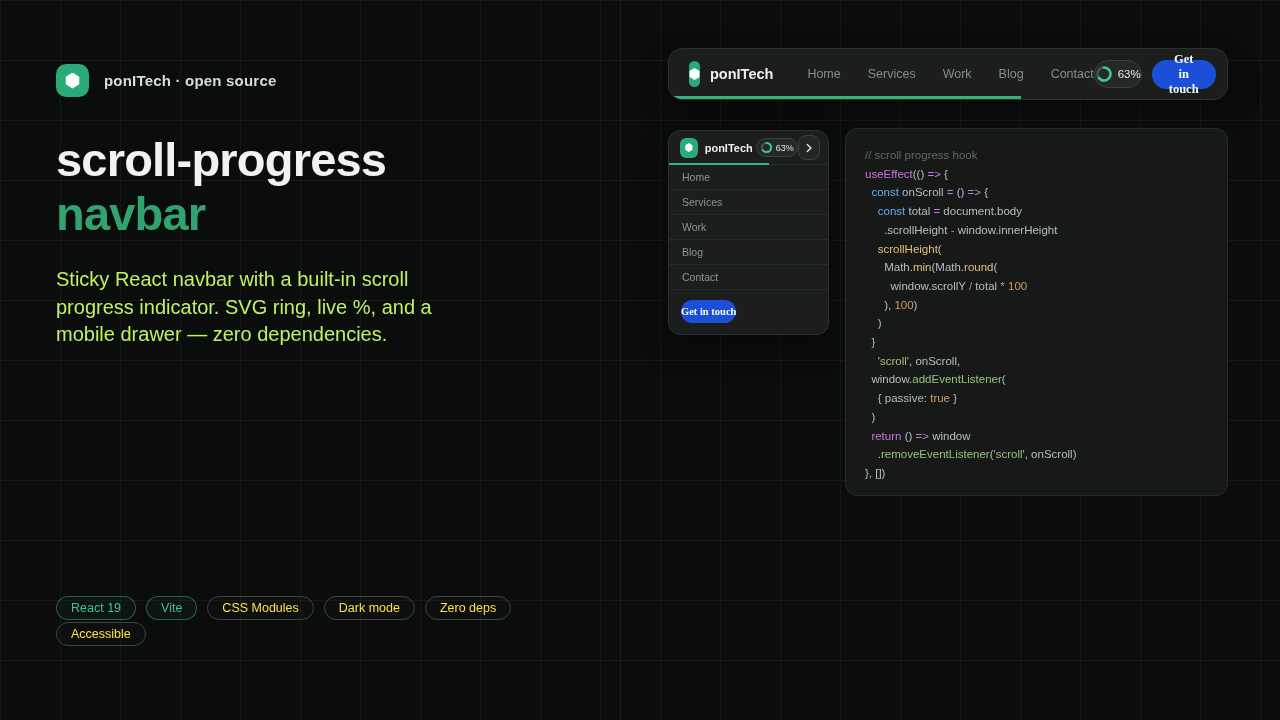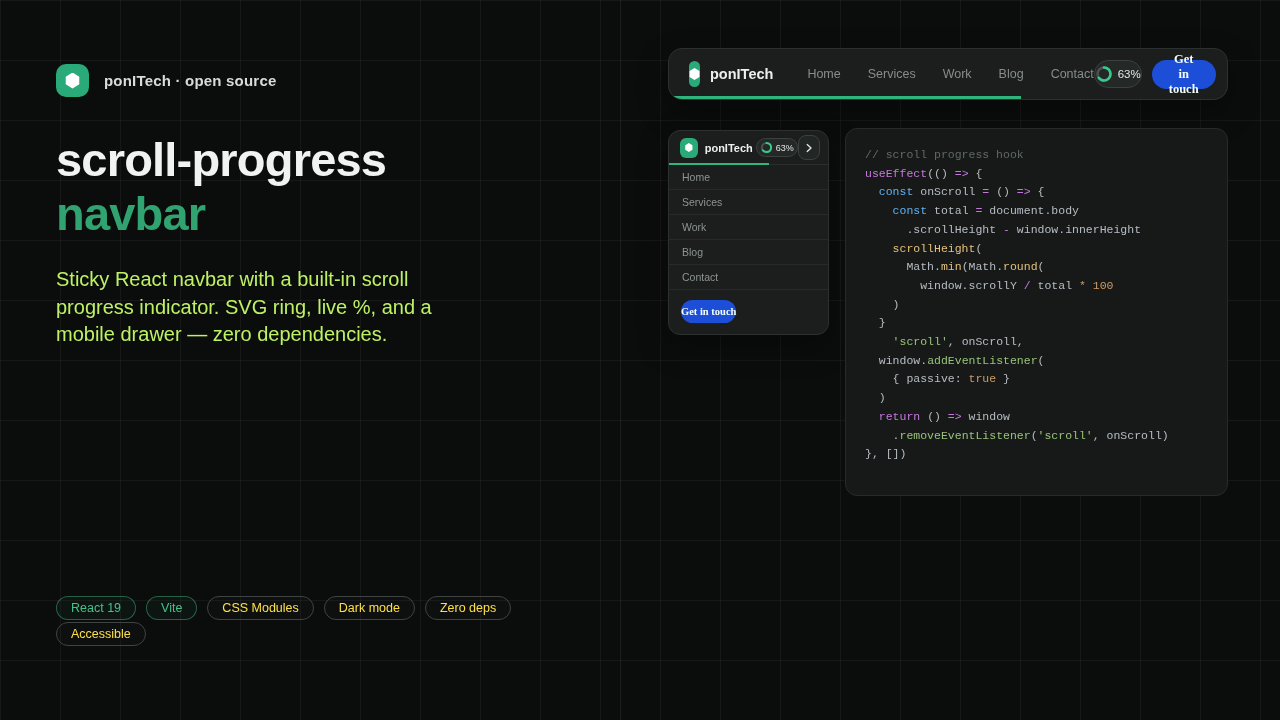--- a/index.html
+++ b/index.html
@@ -79,21 +79,21 @@
   .drawer-fill { position:absolute; left:0; bottom:-1px; height:2px; background:#2fb57c; }
   .drawer-item { height:25px; display:flex; align-items:center; padding:0 13px; font-size:10.5px; color:#8d9492; border-bottom:1px solid #262a29; }
   .cta.drawer-cta { margin:10px 12px 11px; height:23px; border-radius:12px; font-size:10.5px; }
 
   
   .codecard {
     position:absolute; left:845px; top:128px; width:383px; height:368px;
     background:#161918; border:1px solid #262b29; border-radius:12px;
     padding:17px 19px; overflow:hidden;
   }
-  .cl { font-family:Liberation Mono, monospace; font-size:11.5px; line-height:18.7px; white-space:pre; color:#b6bdc3; }
+  .cl { font-family:Liberation Sans, sans-serif; font-size:11.5px; line-height:18.7px; white-space:pre; color:#b6bdc3; }
   .cm { color:#5e6965; } .mg { color:#c678dd; } .bl { color:#61afef; }
   .yl { color:#e5c07b; } .gr { color:#98c379; } .st { color:#98c379; }
   .or { color:#d19a66; } .pl { color:#b6bdc3; }
 </style>
 </head>
 <body>
 
 <div class="vline"></div>
 
 <section class="hero">
@@ -183,20 +183,21 @@
 <div class="codecard">
   <div id="code-block">
       <div class="cl"><span class="cm">// scroll progress hook</span></div>
       <div class="cl"><span class="mg">useEffect</span><span class="pl">(() </span><span class="mg">=&gt;</span><span class="pl"> {</span></div>
       <div class="cl"><span class="pl">  </span><span class="bl">const</span><span class="pl"> onScroll </span><span class="mg">=</span><span class="pl"> () </span><span class="mg">=&gt;</span><span class="pl"> {</span></div>
       <div class="cl"><span class="pl">    </span><span class="bl">const</span><span class="pl"> total </span><span class="mg">=</span><span class="pl"> document.body</span></div>
       <div class="cl"><span class="pl">      .scrollHeight </span><span class="mg">-</span><span class="pl"> window.innerHeight</span></div>
       <div class="cl"><span class="pl">    </span><span class="yl">scrollHeight</span><span class="pl">(</span></div>
       <div class="cl"><span class="pl">      Math.</span><span class="yl">min</span><span class="pl">(Math.</span><span class="yl">round</span><span class="pl">(</span></div>
       <div class="cl"><span class="pl">        window.scrollY </span><span class="mg">/</span><span class="pl"> total </span><span class="or">*</span><span class="pl"> </span><span class="or">100</span></div>
+      <div class="cl"><span class="pl">      ), </span><span class="or">100</span><span class="pl">)</span></div>
       <div class="cl"><span class="pl">    )</span></div>
       <div class="cl"><span class="pl">  }</span></div>
       <div class="cl"><span class="pl">    </span><span class="st">'scroll'</span><span class="pl">, onScroll,</span></div>
       <div class="cl"><span class="pl">  window.</span><span class="gr">addEventListener</span><span class="pl">(</span></div>
       <div class="cl"><span class="pl">    { passive: </span><span class="or">true</span><span class="pl"> }</span></div>
       <div class="cl"><span class="pl">  )</span></div>
       <div class="cl"><span class="pl">  </span><span class="mg">return</span><span class="pl"> () </span><span class="mg">=&gt;</span><span class="pl"> window</span></div>
       <div class="cl"><span class="pl">    .</span><span class="gr">removeEventListener</span><span class="pl">(</span><span class="st">'scroll'</span><span class="pl">, onScroll)</span></div>
       <div class="cl"><span class="pl">}, [])</span></div>
     </div>

